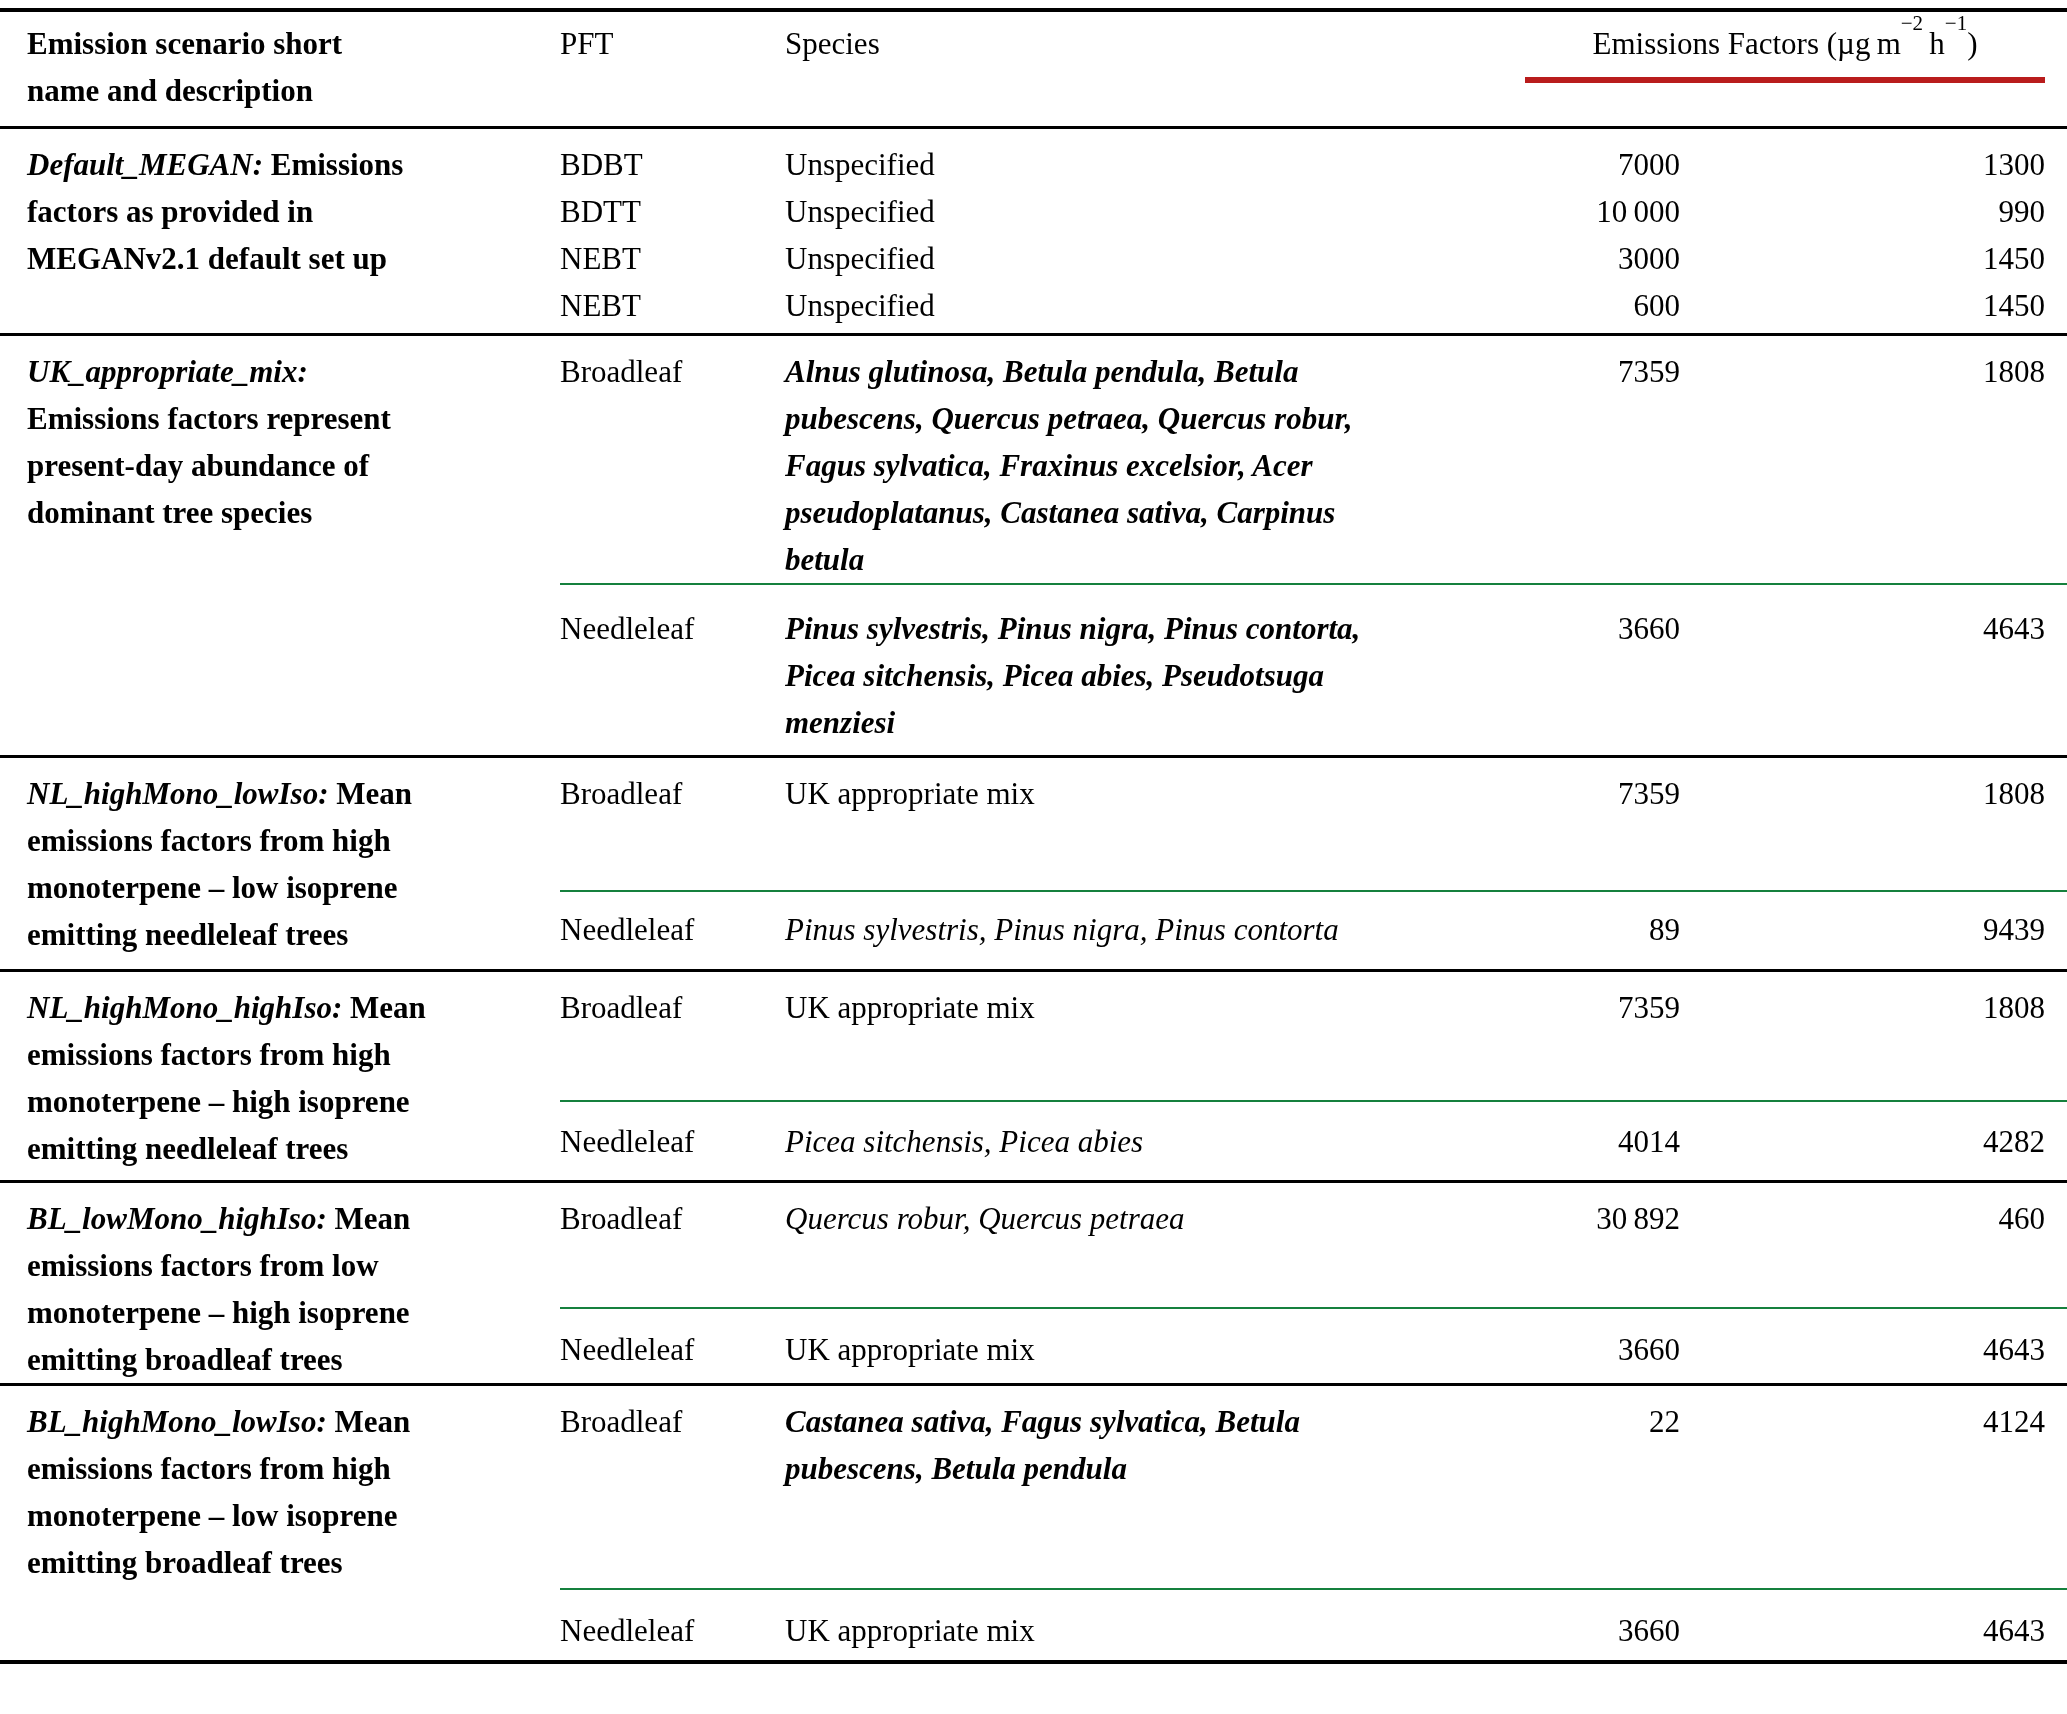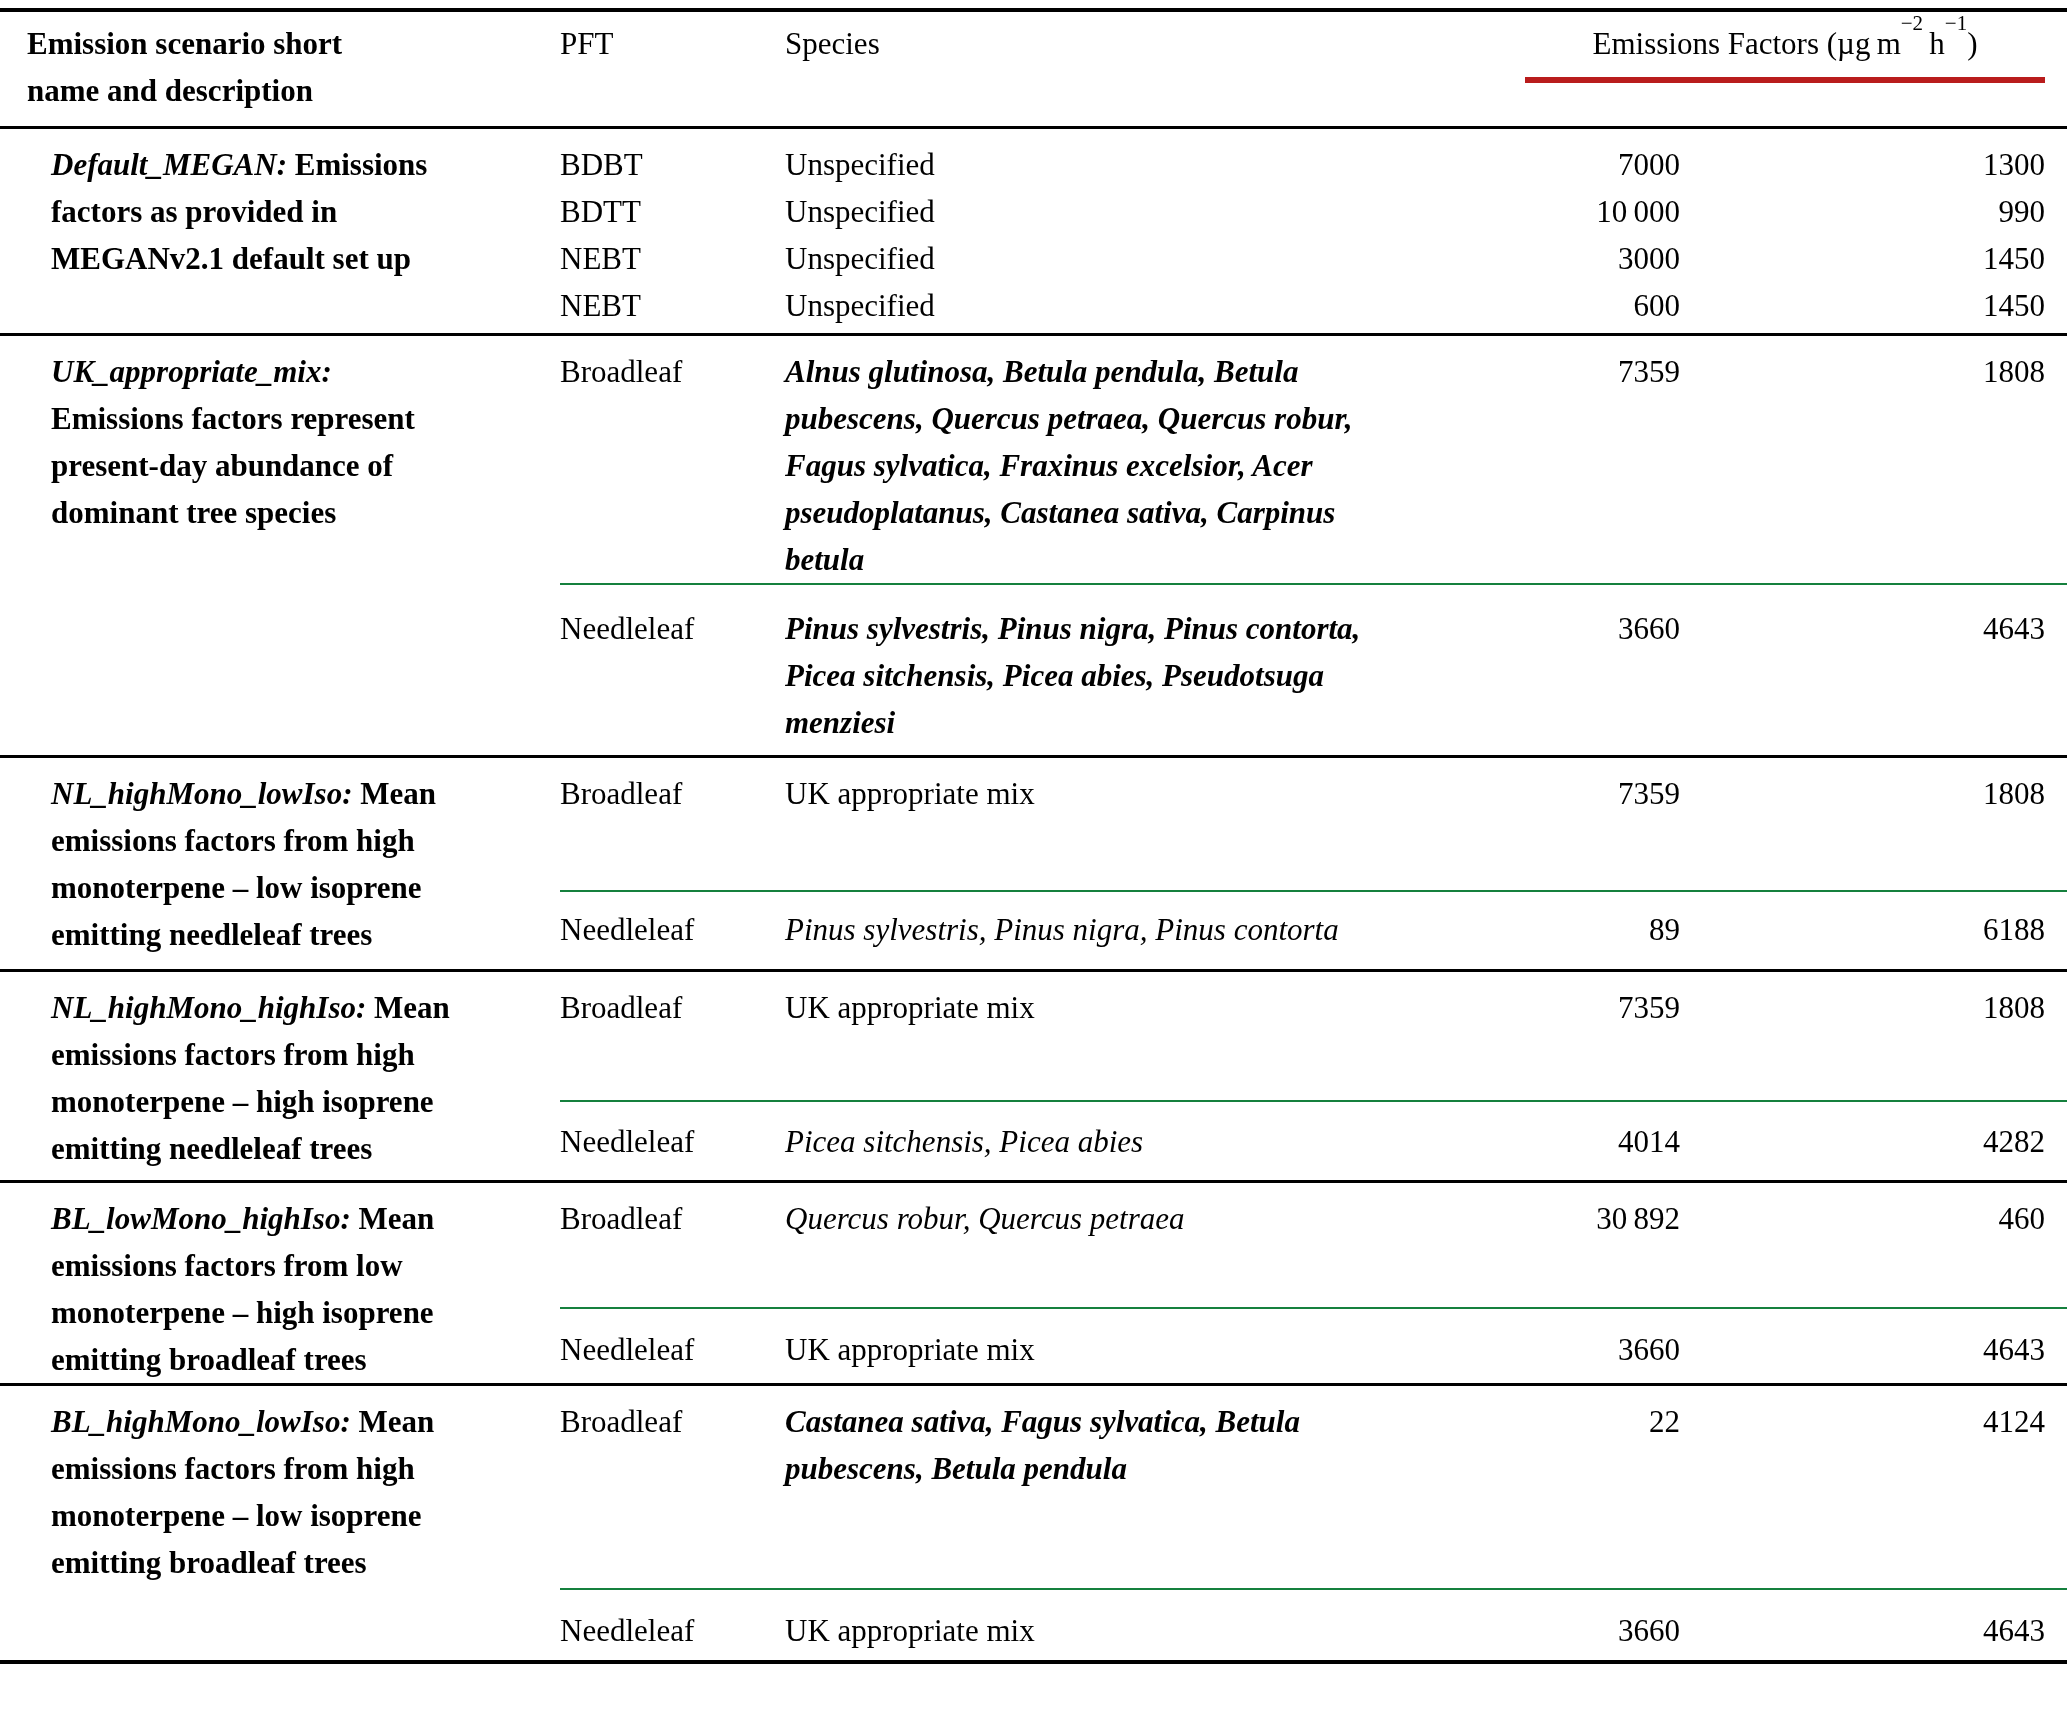--- a/index.html
+++ b/index.html
@@ -18,21 +18,21 @@
   .thead-left{width:560px;box-sizing:border-box;padding:0 25px 0 27px;}
   .thead-right{flex:1;display:grid;grid-template-columns:215px 700px 1fr;padding-right:22px;box-sizing:border-box;align-items:start;margin-left:24px;}
   .h-species{padding-left:10px;}
   .efgroup{}
   .eftitle{margin-left:50px;width:520px;text-align:center;padding-bottom:10px;border-bottom:6px solid #b91c1c;box-sizing:content-box;}
   .eftitle sup{font-size:21px;line-height:0;position:relative;top:-13px;}
   .efcols{margin-top:12px;display:grid;grid-template-columns:205px 365px;}
   .efcols div{text-align:right;}
 
   
-  .block{display:flex;border-top:3px solid #000;padding-left:24px;}
+  .block{display:flex;border-top:3px solid #000;}
   .block.first{border-top:none;}
   .scenario{width:560px;box-sizing:border-box;padding:12px 25px 0 27px;}
   .rows{flex:1;display:flex;flex-direction:column;}
   .grp{display:grid;grid-template-columns:215px 700px 205px 365px;padding-right:22px;box-sizing:border-box;padding-top:12px;align-content:start;}
   .grp + .grp{border-top:2px solid #15803d;}
   .row{display:contents;}
   .species{padding-left:10px;}
   .iso,.mono{text-align:right;}
 
   
@@ -142,21 +142,21 @@
           <div class="species">UK appropriate mix</div>
           <div class="iso">7359</div>
           <div class="mono">1808</div>
         </div>
       </div>
       <div class="grp b3g2">
         <div class="row">
           <div class="pft">Needleleaf</div>
           <div class="species it">Pinus sylvestris, Pinus nigra, Pinus contorta</div>
           <div class="iso">89</div>
-          <div class="mono">6188</div>
+          <div class="mono">9439</div>
         </div>
       </div>
     </div>
   </div>
 
   <div class="block">
     <div class="scenario pre"><span class="it">NL_highMono_highIso:</span><span> Mean
 emissions factors from high
 monoterpene – high isoprene
 emitting needleleaf trees</span></div>

